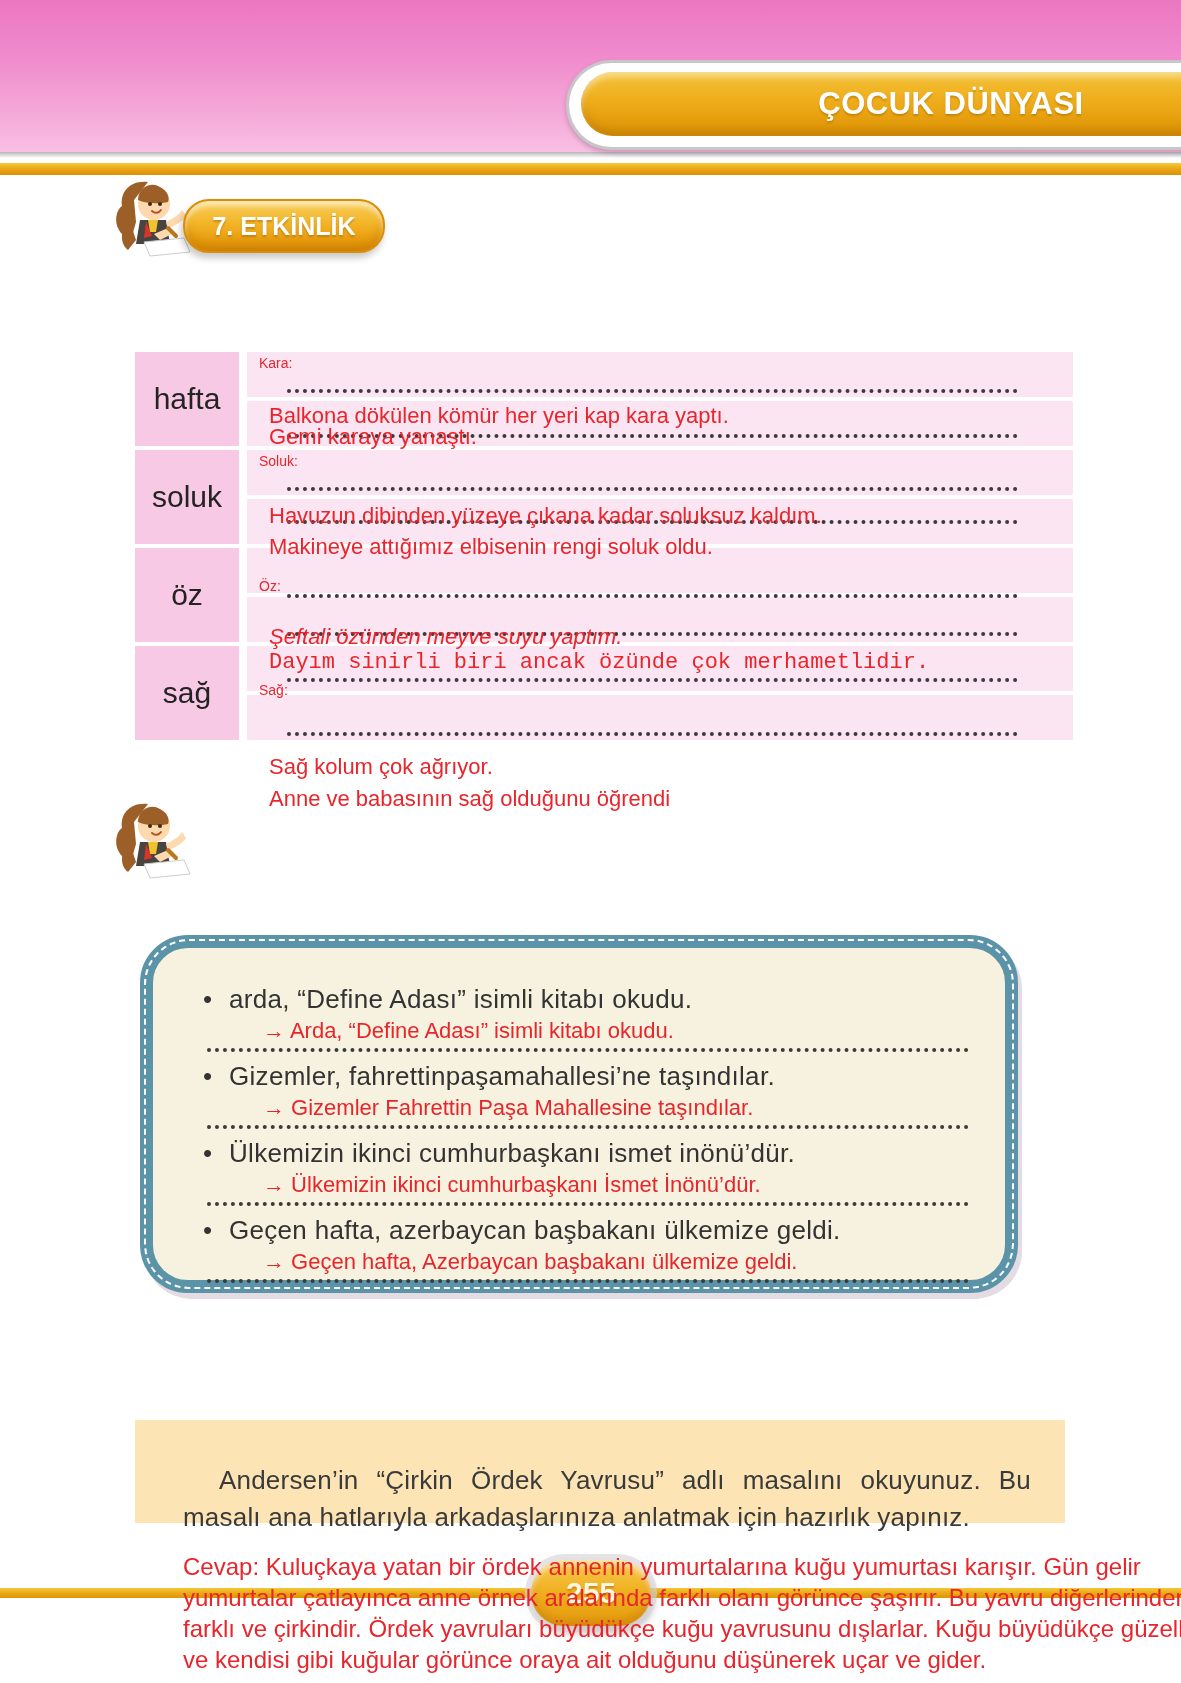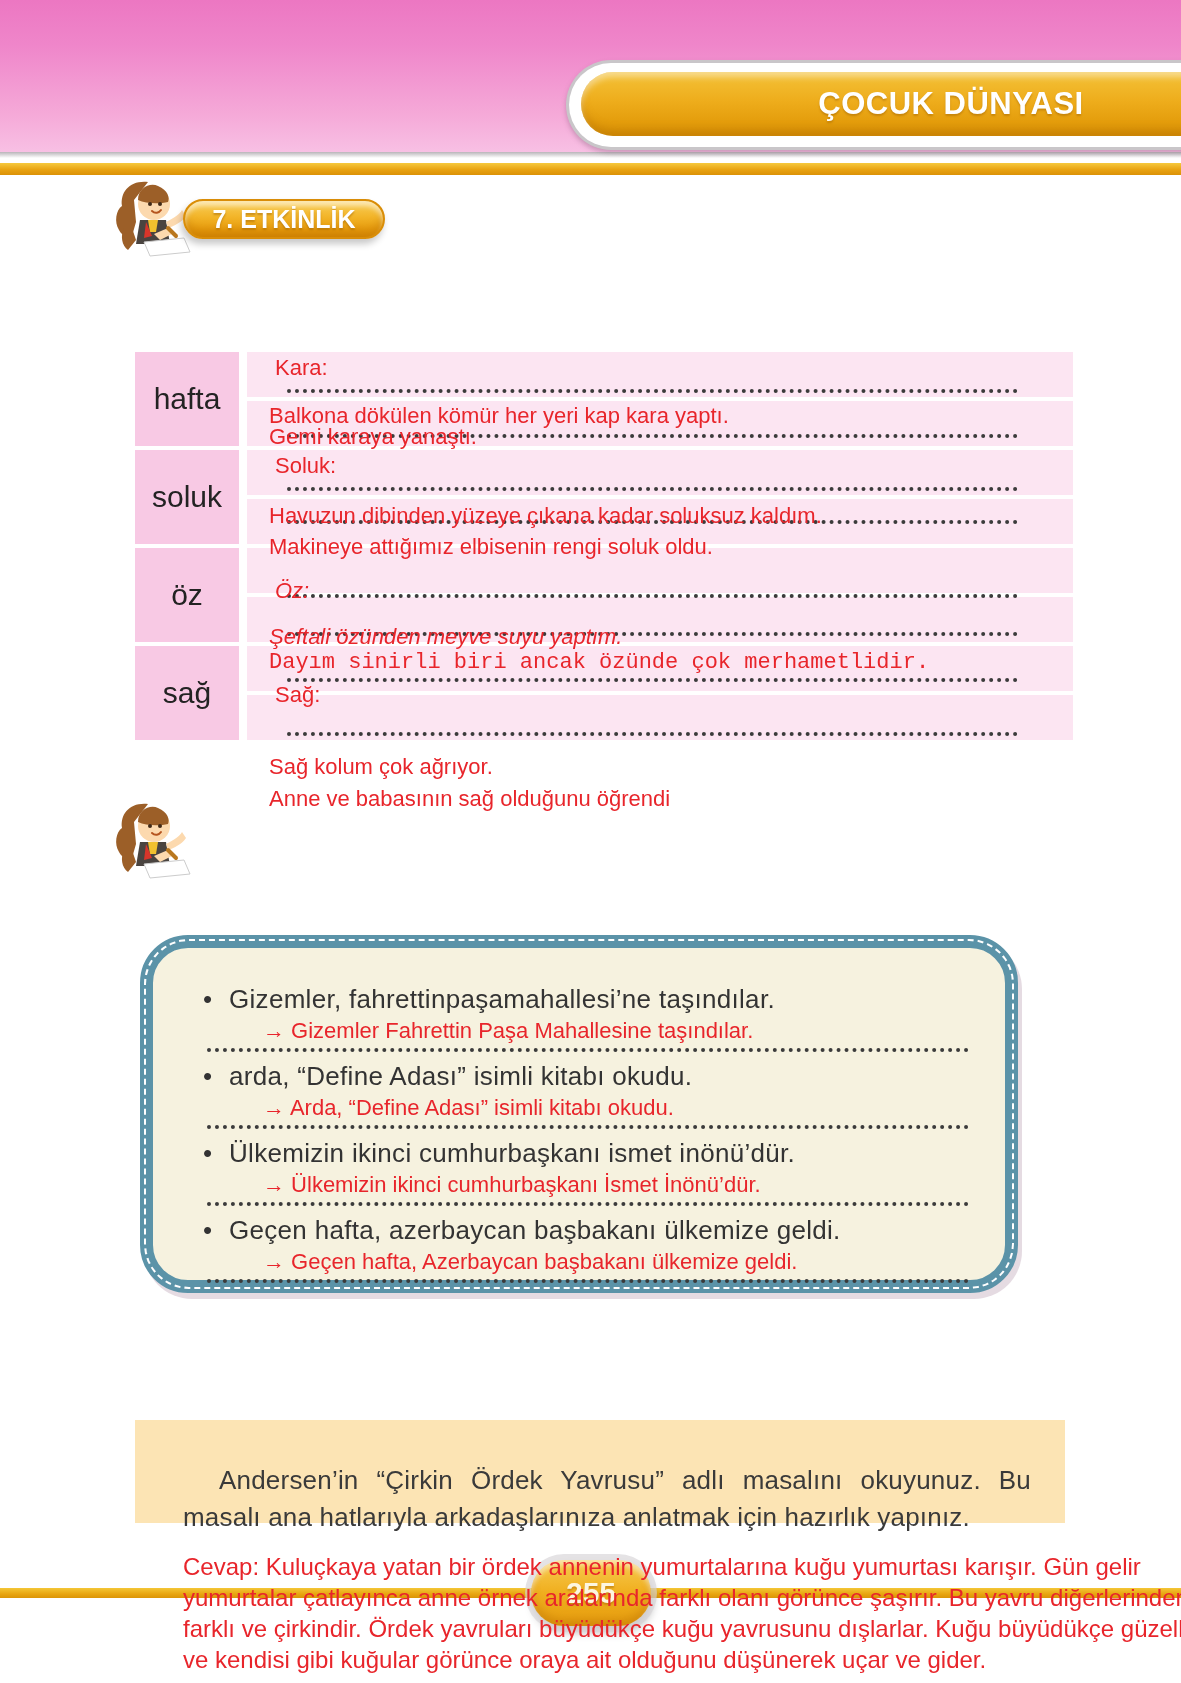--- a/index.html
+++ b/index.html
@@ -43,21 +43,21 @@
 
   
   .gold-pill {
     position:absolute;
     background:linear-gradient(180deg,#f9cf5a 0%,#f2b428 45%,#e89c0c 80%,#dd8e03 100%);
     border:2px solid #d98d08; border-radius:26px;
     box-shadow:inset 0 5px 5px rgba(255,255,255,.55), inset 0 -7px 9px rgba(180,105,0,.35), -2px 5px 7px rgba(0,0,0,.22);
     display:flex; align-items:center; justify-content:center;
     color:#ffffff; font-weight:bold; text-shadow:0 2px 2px rgba(150,90,0,.45);
   }
-  .badge7 { left:183px; top:199px; width:202px; height:40px; font-size:25px; }
+  .badge7 { left:183px; top:199px; width:202px; height:54px; font-size:25px; }
   .badge8 { left:183px; top:821px; width:202px; height:52px; font-size:25px; }
   .girl-icon { position:absolute; width:84px; height:84px; }
   .girl7 { left:110px; top:178px; }
   .girl8 { left:110px; top:800px; }
 
   
   .instr {
     position:absolute; left:130px; width:936px;
     font-size:26px; line-height:37px; color:#3a3a3a;
     text-align:justify; text-indent:42px; letter-spacing:.3px;
@@ -75,33 +75,33 @@
     font-size:30px; color:#232323; font-weight:500;
   }
   .t-cell { position:absolute; left:112px; top:0; width:826px; height:94px; }
   .t-band { position:absolute; left:0; width:826px; height:45px; background:#fce5f2; }
   .band-a { top:0; } .band-b { top:49px; }
   .dots {
     position:absolute; left:40px; right:55px; height:0;
     border-top:4px dotted #3b3b3b; z-index:1;
   }
   .red { color:#e8252b; }
-  .t-label { position:absolute; left:28px; font-size:22px; z-index:2; }
+  .t-label { position:absolute; left:12px; font-size:14px; z-index:2; }
   .t-ans { position:absolute; left:22px; font-size:22px; white-space:nowrap; z-index:2; }
 
   
   .r0 .t-label { top:3px; }
   .r0 .dots.da { top:37px; } .r0 .t-ans.a1 { top:51px; }
   .r0 .dots.db { top:82px; } .r0 .t-ans.a2 { top:72px; }
 
   .r1 .t-label { top:3px; }
   .r1 .dots.da { top:37px; } .r1 .t-ans.a1 { top:53px; }
   .r1 .dots.db { top:70px; } .r1 .t-ans.a2 { top:84px; }
 
-  .r2 .t-label { top:30px;font-style:italic; }
+  .r2 .t-label { top:30px; }
   .r2 .dots.da { top:46px; } .r2 .t-ans.a1 { top:76px;font-style:italic; }
   .r2 .dots.db { top:84px; } .r2 .t-ans.a2 { top:102px;font-family:Liberation Mono, monospace; }
 
   .r3 .dots.da { top:32px; } .r3 .t-label { top:36px; }
   .r3 .dots.db { top:86px; }
   .r3 .t-ans.a1 { top:108px; } .r3 .t-ans.a2 { top:140px; }
 
   
   .box8 {
     position:absolute; left:140px; top:935px; width:878px; height:358px;
@@ -255,27 +255,27 @@
     <path d="M56 44 C64 40 70 36 72 32 L76 38 C72 44 64 48 58 50 Z" fill="#fcd9ae"></path>
     <path d="M44 56 L58 50 L62 56 L50 62 Z" fill="#fcd9ae"></path>
     <path d="M58 50 L66 58" stroke="#b9771e" stroke-width="4" stroke-linecap="round"></path>
     <path d="M34 64 L74 60 L80 74 L40 78 Z" fill="#ffffff" stroke="#cccccc"></path>
   </svg>
 
   <p class="instr instr2">Aşağıdaki cümleleri, yazım yanlışlarını düzelterek yeniden yazınız.</p>
 
   <div class="box8">
     <div class="fix-group">
+      <div class="fix-sent"><span class="bullet">•</span><span>arda, “Define Adası” isimli kitabı okudu.</span></div>
+      <div class="fix-ans red">→ Arda, “Define Adası” isimli kitabı okudu.</div>
+      <div class="dots8"></div>
+    </div>
+    <div class="fix-group">
       <div class="fix-sent"><span class="bullet">•</span><span>Gizemler, fahrettinpaşamahallesi’ne taşındılar.</span></div>
       <div class="fix-ans red">→ Gizemler Fahrettin Paşa Mahallesine taşındılar.</div>
-      <div class="dots8"></div>
-    </div>
-    <div class="fix-group">
-      <div class="fix-sent"><span class="bullet">•</span><span>arda, “Define Adası” isimli kitabı okudu.</span></div>
-      <div class="fix-ans red">→ Arda, “Define Adası” isimli kitabı okudu.</div>
       <div class="dots8"></div>
     </div>
     <div class="fix-group">
       <div class="fix-sent"><span class="bullet">•</span><span>Ülkemizin ikinci cumhurbaşkanı ismet inönü’dür.</span></div>
       <div class="fix-ans red">→ Ülkemizin ikinci cumhurbaşkanı İsmet İnönü’dür.</div>
       <div class="dots8"></div>
     </div>
     <div class="fix-group">
       <div class="fix-sent"><span class="bullet">•</span><span>Geçen hafta, azerbaycan başbakanı ülkemize geldi.</span></div>
       <div class="fix-ans red">→ Geçen hafta, Azerbaycan başbakanı ülkemize geldi.</div>

